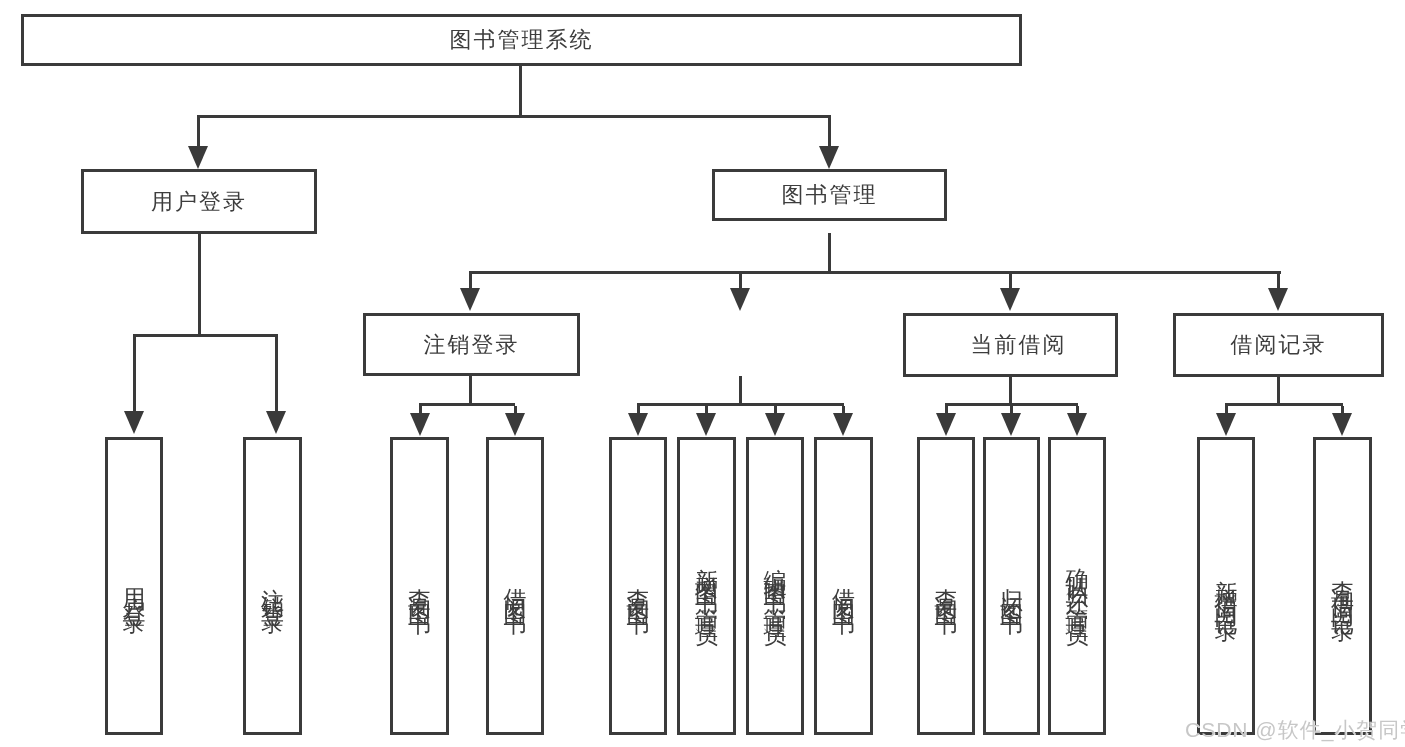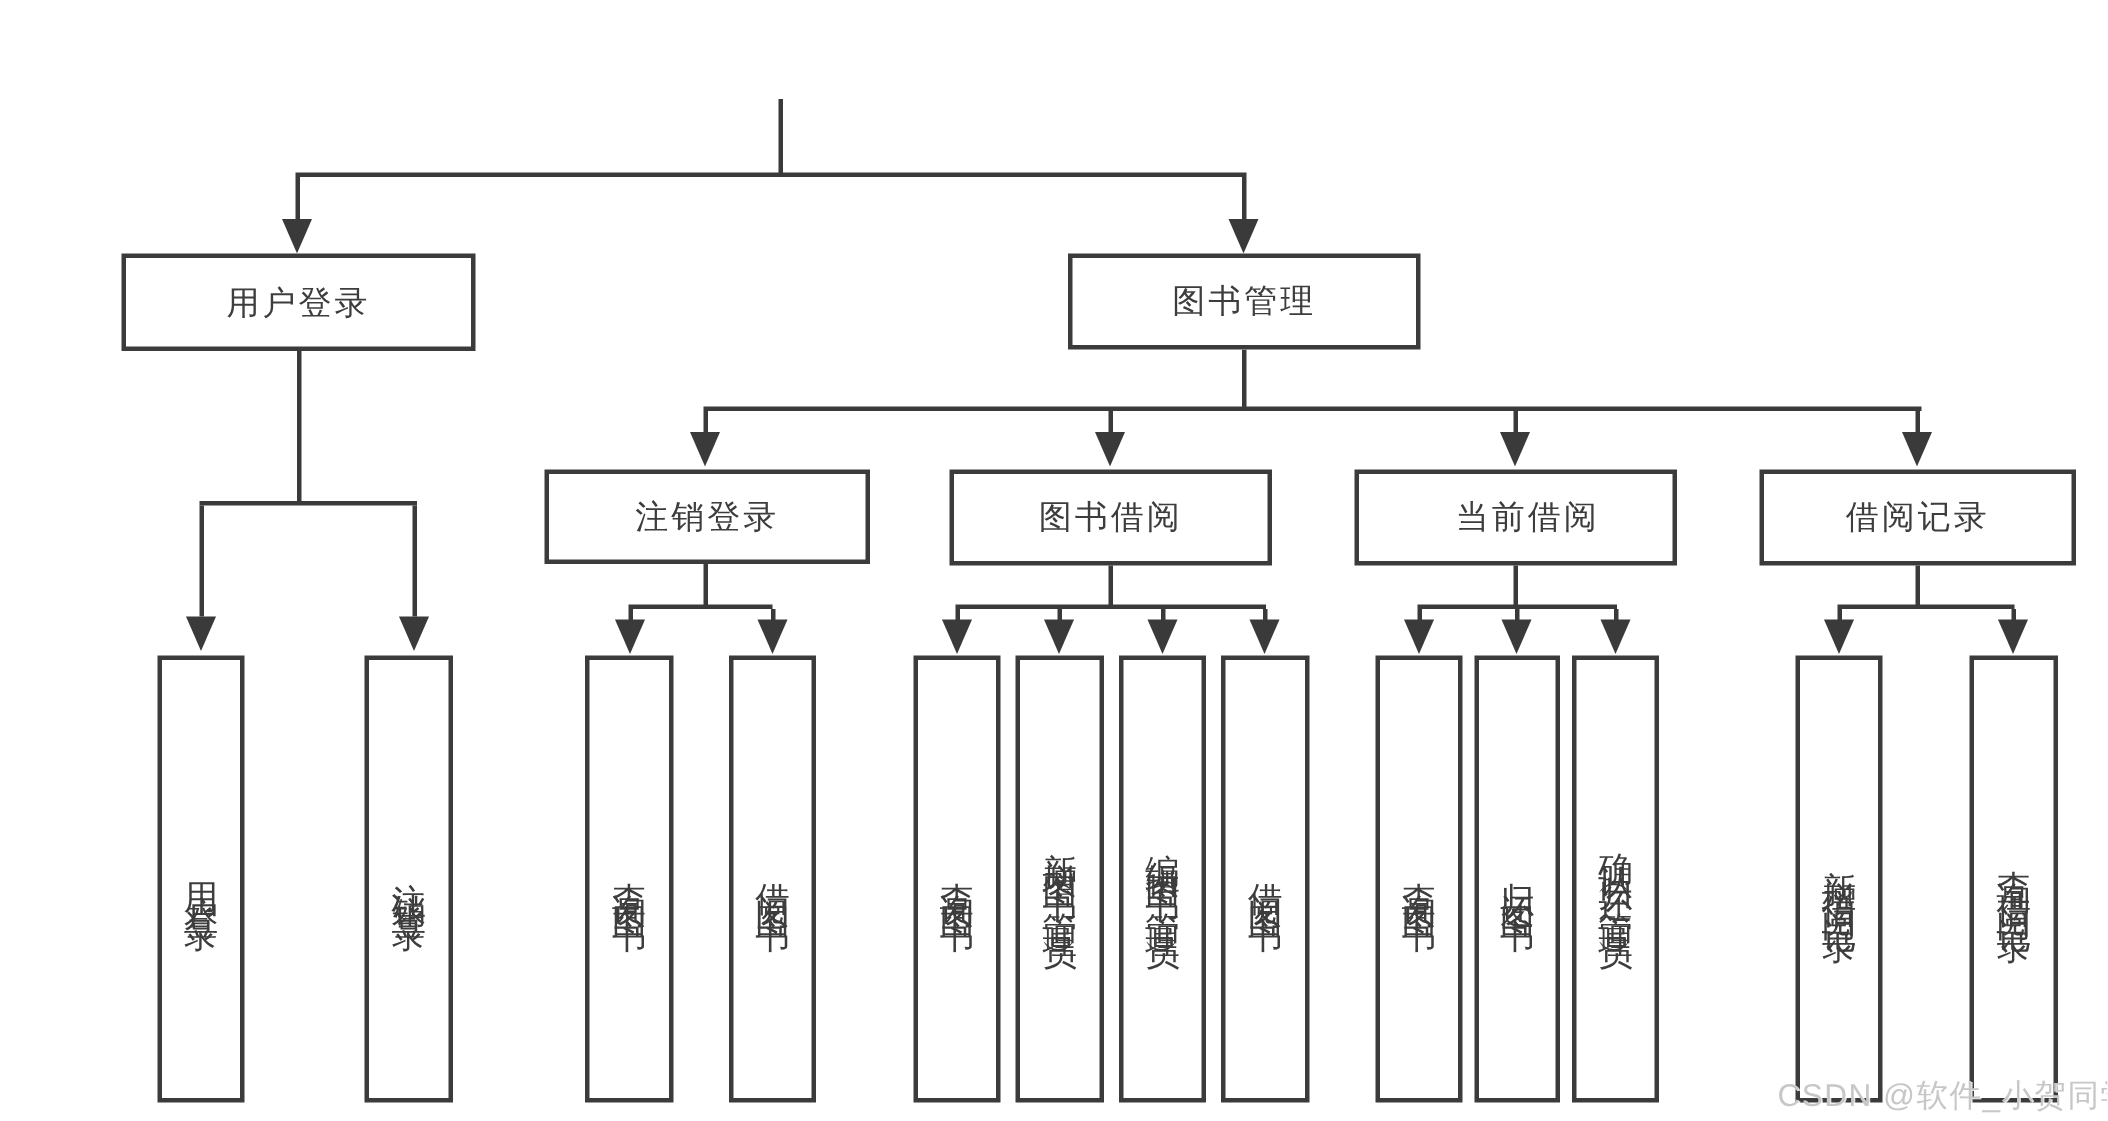--- a/index.html
+++ b/index.html
@@ -108,36 +108,36 @@
   <div class="ln" style="left:1076px; top:406px; width:3px; height:8px;"></div>
   <div class="ah" style="left:1067px; top:413px;"></div>
 
   <div class="ln" style="left:1277px; top:376px; width:3px; height:29px;"></div>
   <div class="ln" style="left:1225px; top:403px; width:118px; height:3px;"></div>
   <div class="ln" style="left:1225px; top:406px; width:3px; height:8px;"></div>
   <div class="ah" style="left:1216px; top:413px;"></div>
   <div class="ln" style="left:1341px; top:406px; width:3px; height:8px;"></div>
   <div class="ah" style="left:1332px; top:413px;"></div>
 
+  <div class="box" style="left:21px; top:14px; width:1001px; height:52px;">
+    <span class="h-label">图书管理系统</span>
+  </div>
 
   <div class="box" style="left:81px; top:169px; width:236px; height:65px;">
     <span class="h-label">用户登录</span>
   </div>
 
-  <div class="box" style="left:712px; top:169px; width:235px; height:64px;">
+  <div class="box" style="left:712px; top:169px; width:235px; height:52px;">
     <span class="h-label">图书管理</span>
   </div>
 
   <div class="box" style="left:363px; top:313px; width:217px; height:63px;">
     <span class="h-label">注销登录</span>
   </div>
 
-  <div class="box" style="left:633px; top:313px; width:215px; height:64px;">
-    <span class="h-label">图书借阅</span>
-  </div>
 
   <div class="box" style="left:903px; top:313px; width:215px; height:64px;padding-left:16px;">
     <span class="h-label">当前借阅</span>
   </div>
 
   <div class="box" style="left:1173px; top:313px; width:211px; height:64px;">
     <span class="h-label">借阅记录</span>
   </div>
 
   <div class="box vbox" style="left:105px; top:437px; width:58px; height:298px;">

